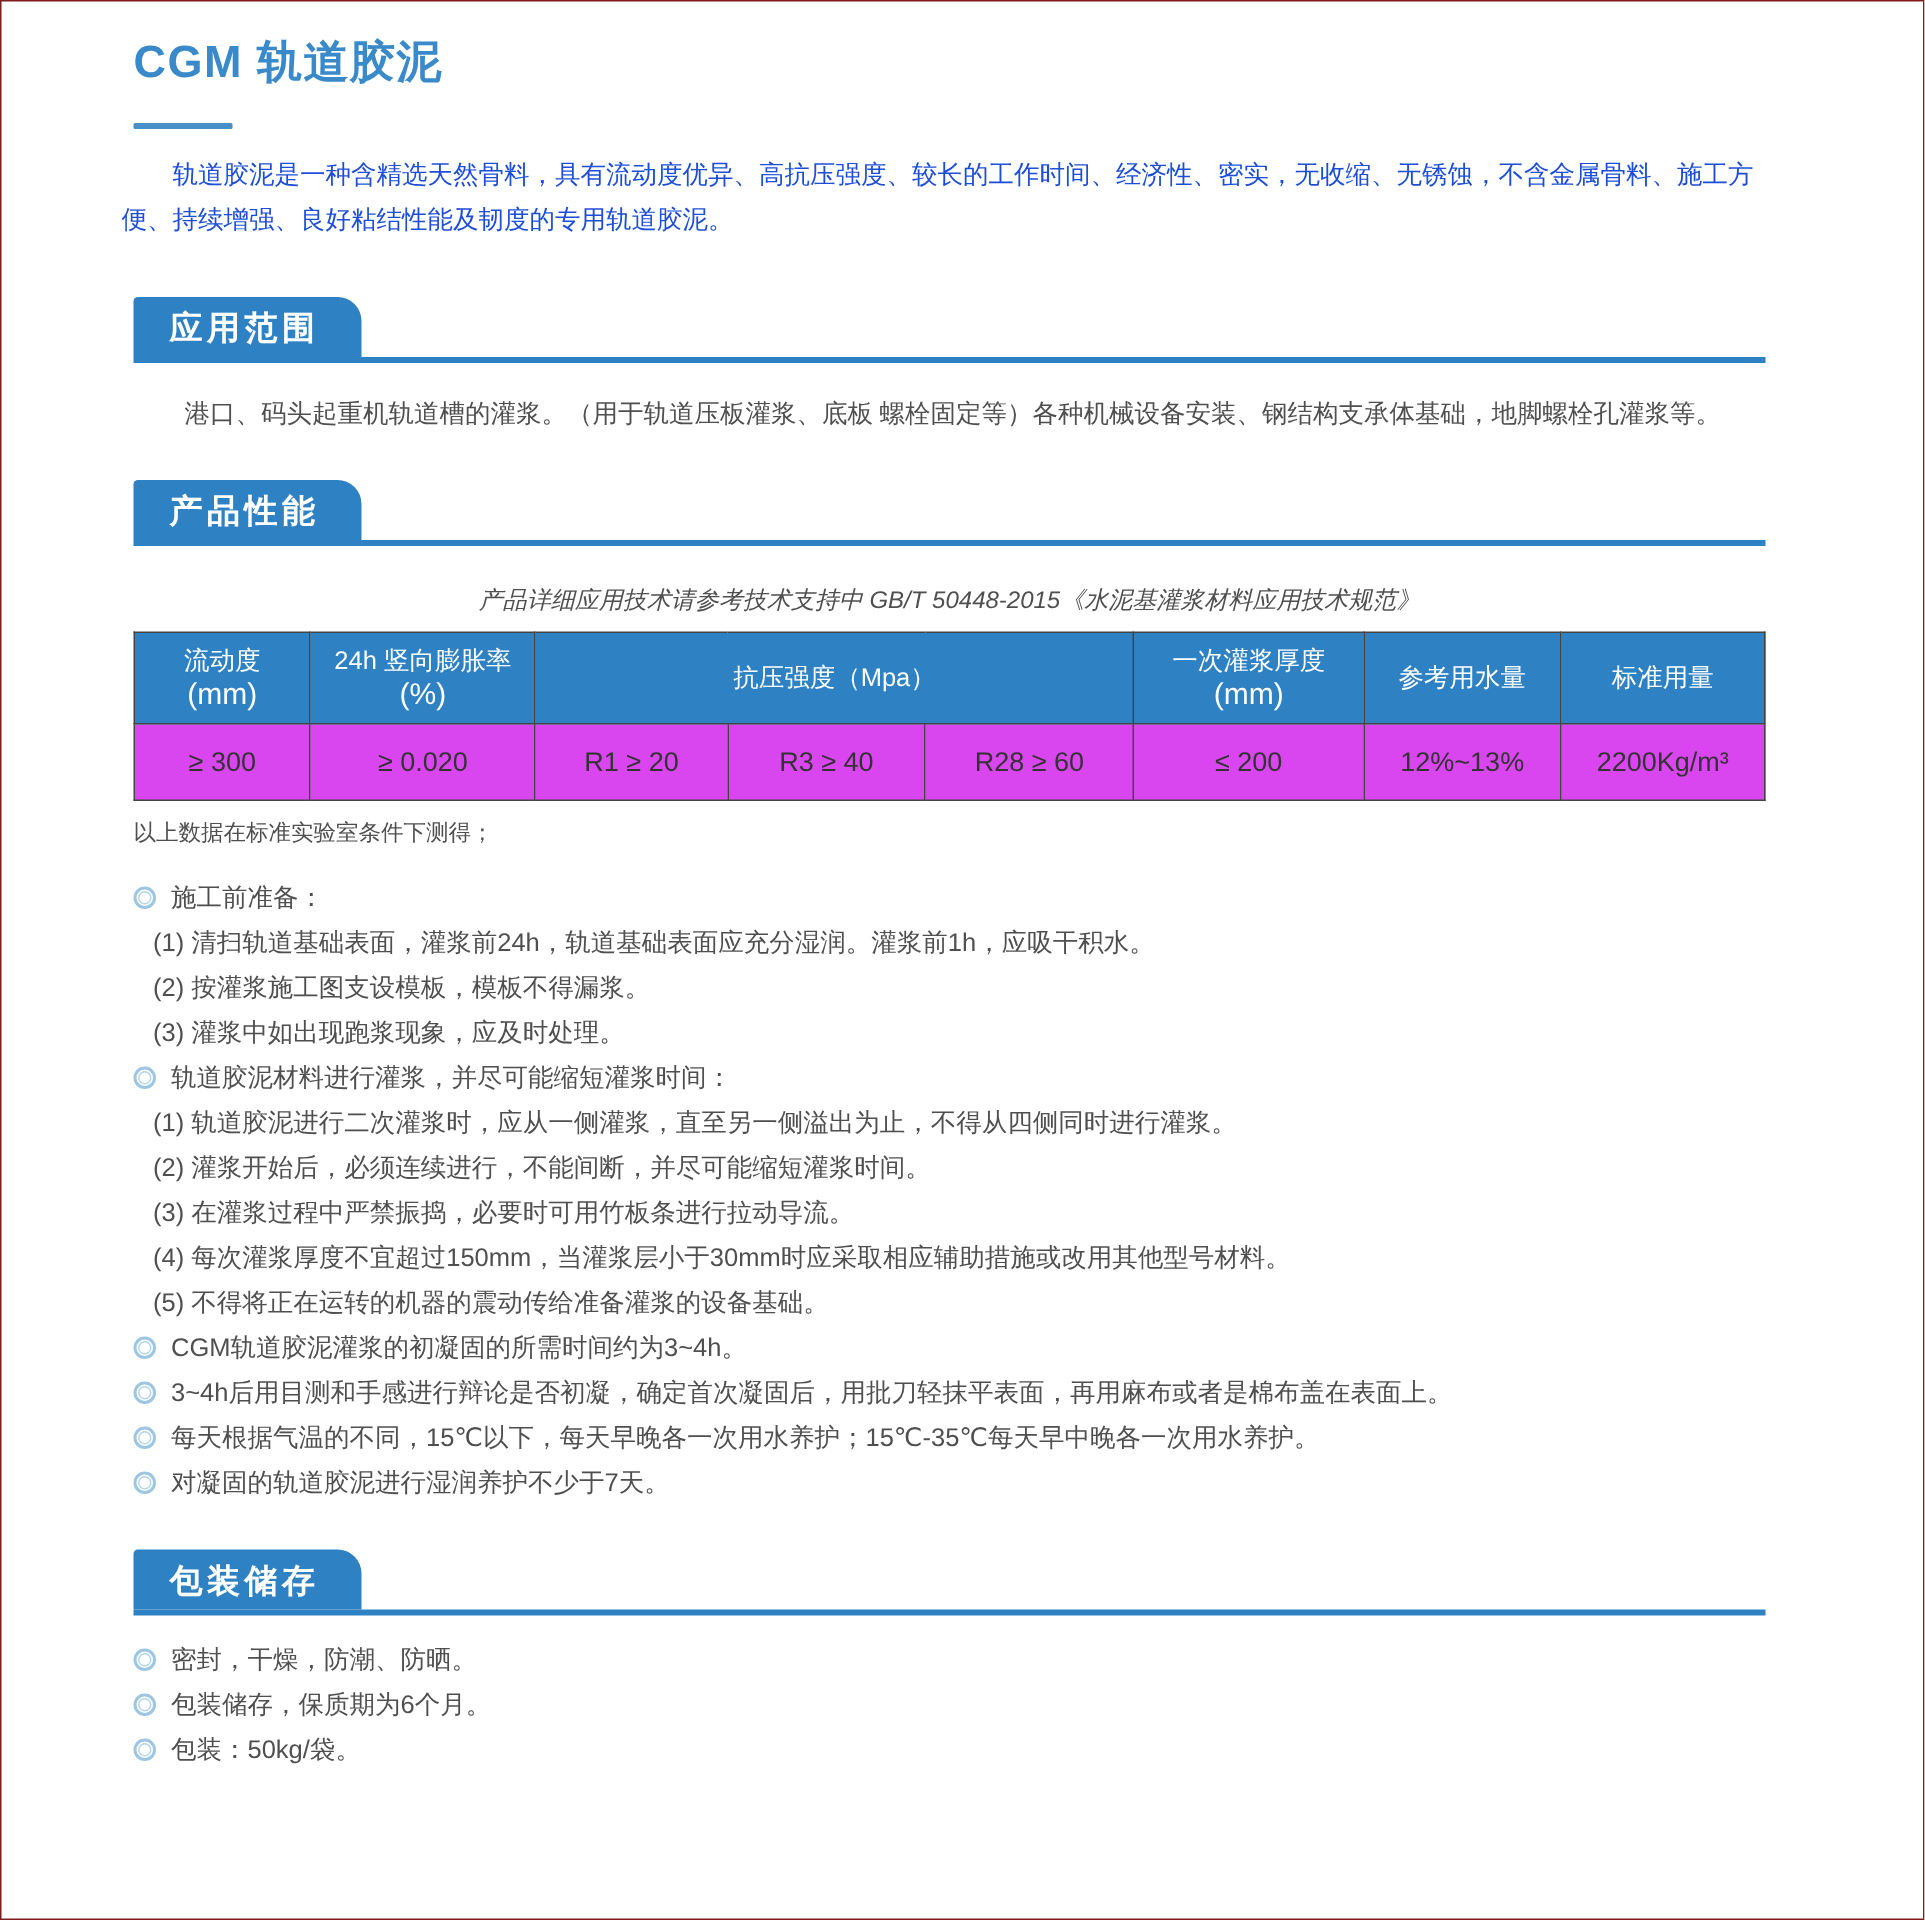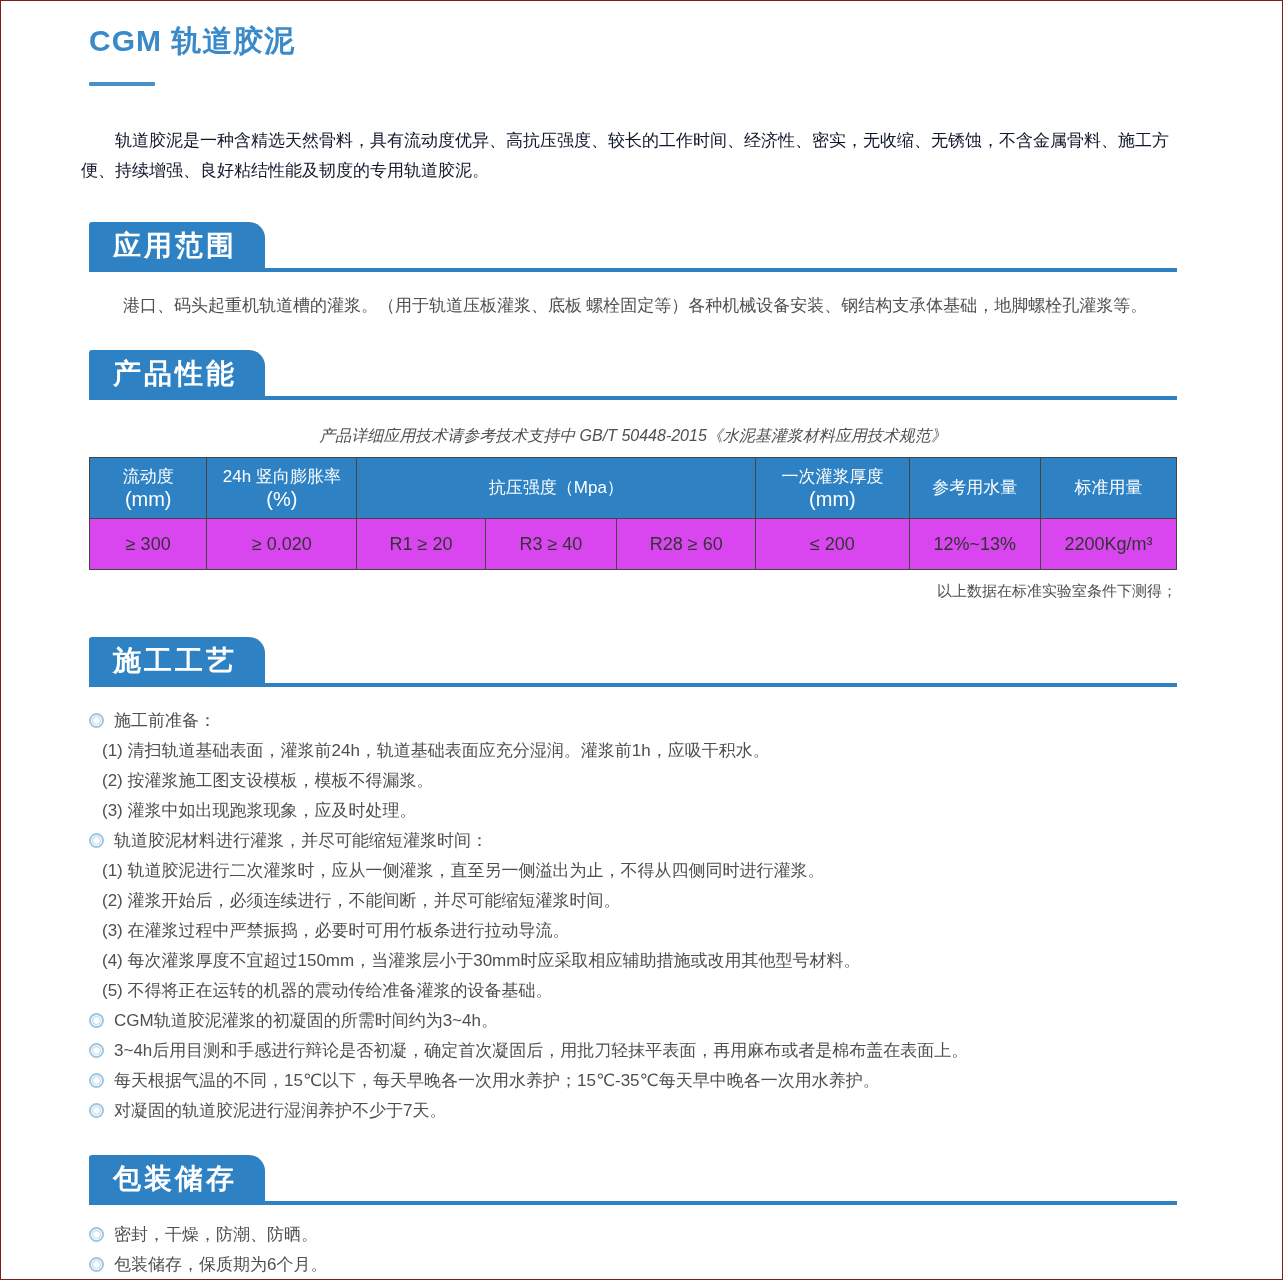--- a/index.html
+++ b/index.html
@@ -4,47 +4,47 @@
 <style>
   html,body { margin:0; padding:0; background:#ececec; }
   .page {
     width:1283px; height:1280px; margin:0 auto; background:#ffffff;
     box-sizing:border-box; padding:20px 105px 0 88px; overflow:hidden;
     font-family:"Liberation Sans","DejaVu Sans",sans-serif; color:#4f4f4f;
     border:1px solid #7f1d1d;
   }
   .doc-title { margin:0; font-size:30px; font-weight:bold; color:#3a8ac9; letter-spacing:1px; }
   .title-rule { width:66px; height:4px; background:#4a90c8; margin-top:20px; border-radius:1px; }
-  .intro { margin:40px 0 0 -8px; font-size:17px; line-height:30px; text-indent:2em; color:#0f172a; }
+  .intro { margin:16px 0 0 -8px; font-size:17px; line-height:30px; text-indent:2em; color:#1d4ed8; }
 
   .section-bar { border-bottom:4px solid #2e82c4; line-height:0; }
   .section-tab {
     display:inline-block; background:#2e82c4; color:#ffffff; font-weight:bold;
-    font-size:28px; line-height:1; padding:10px 28px 8px 24px;
+    font-size:22px; line-height:1; padding:10px 28px 8px 24px;
     border-radius:3px 16px 0 0; letter-spacing:3px;
   }
   .mt-app { margin-top:36px; }
   .mt-perf { margin-top:30px; }
   .mt-proc { margin-top:36px; }
   .mt-pack { margin-top:34px; }
 
   .section-text { margin:20px 0 0; font-size:17px; line-height:28px; text-indent:2em;font-family:Liberation Serif, serif; }
   .table-note { margin:26px 0 0; font-size:16px; text-align:center; color:#4f4f4f;font-style:italic; }
 
   table.perf { width:100%; border-collapse:collapse; margin-top:10px; table-layout:fixed;border-radius:17px; }
   table.perf th {
     background:#2e82c4; color:#ffffff; font-weight:normal; font-size:17px;
     border:1px solid #444; padding:5px 3px; height:50px; line-height:22px; vertical-align:middle;
   }
   table.perf td {
     border:1px solid #444; text-align:center; font-size:18px; color:#333;
     height:48px; background:#d946ef; vertical-align:middle;
   }
   th .sub { display:block; font-size:20px; }
-  .footnote { margin:12px 0 0; font-size:15px; color:#4f4f4f;text-align:right; }
+  .footnote { margin:12px 0 0; font-size:15px; color:#4f4f4f; }
 
   .item-list { margin:24px 0 0; }
   .pack-list { margin:20px 0 0; }
   .line { display:flex; align-items:flex-start; gap:10px; margin:10px 0; font-size:17px; line-height:20px; color:#4f4f4f; }
   .line.sub-line { padding-left:13px; margin:10px 0; }
   .ring {
     flex:0 0 auto; width:15px; height:15px; box-sizing:border-box;
     border:2px solid #9cc6e2; border-radius:50%; position:relative; margin-top:2px;
   }
   .ring::after {
@@ -115,23 +115,20 @@
         <td>R3 ≥ 40</td>
         <td>R28 ≥ 60</td>
         <td>≤ 200</td>
         <td>12%~13%</td>
         <td>2200Kg/m³</td>
       </tr>
     </tbody>
   </table>
   <p class="footnote">以上数据在标准实验室条件下测得；</p>
 
-  <div class="section-bar mt-proc">
-    <span class="section-tab">施工工艺</span>
-  </div>
   <div class="item-list">
     <div class="line">
       <span class="ring"></span>
       <span>施工前准备：</span>
     </div>
     <div class="line sub-line">
       <span>(1) 清扫轨道基础表面，灌浆前24h，轨道基础表面应充分湿润。灌浆前1h，应吸干积水。</span>
     </div>
     <div class="line sub-line">
       <span>(2) 按灌浆施工图支设模板，模板不得漏浆。</span>

